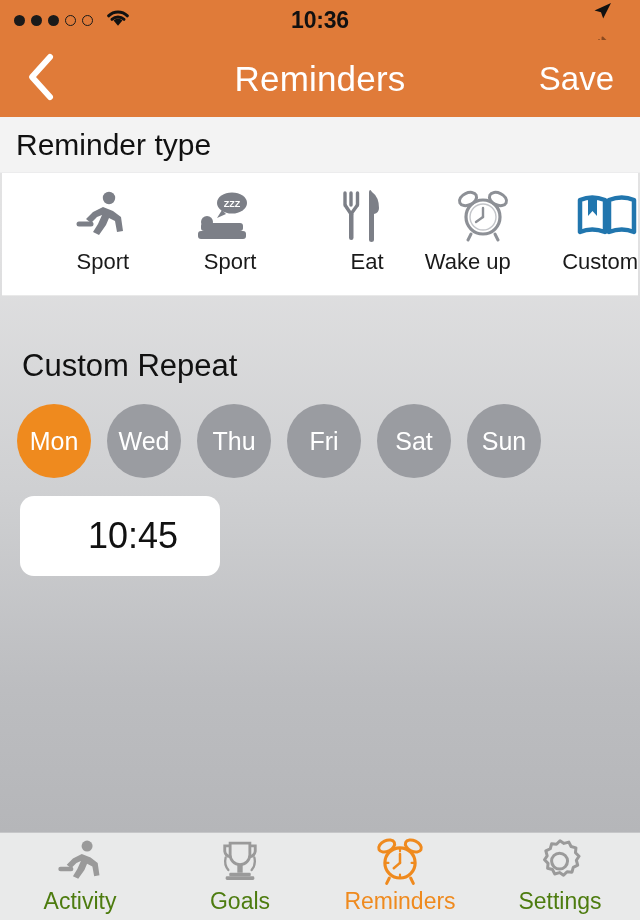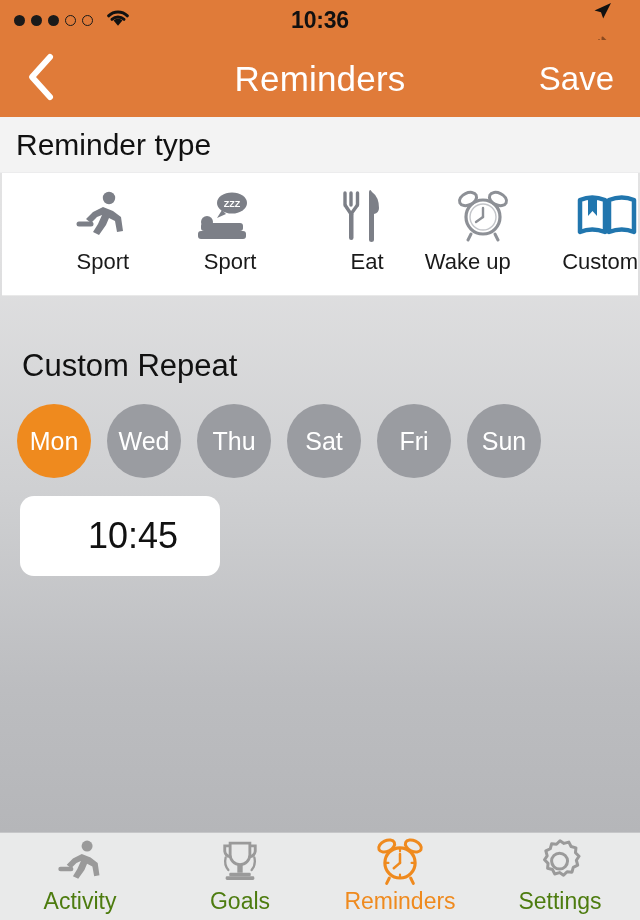--- a/index.html
+++ b/index.html
@@ -258,24 +258,24 @@
       <div class="day selected">
           <span>Mon</span>
         </div>
       <div class="day">
           <span>Wed</span>
         </div>
       <div class="day">
           <span>Thu</span>
         </div>
       <div class="day">
+          <span>Fri</span>
+        </div>
+      <div class="day">
           <span>Sat</span>
-        </div>
-      <div class="day">
-          <span>Fri</span>
         </div>
       <div class="day">
           <span>Sun</span>
         </div>
     </div>
 
 
     <div class="time-box">
       <span class="time-value">10:45</span>
     </div>

